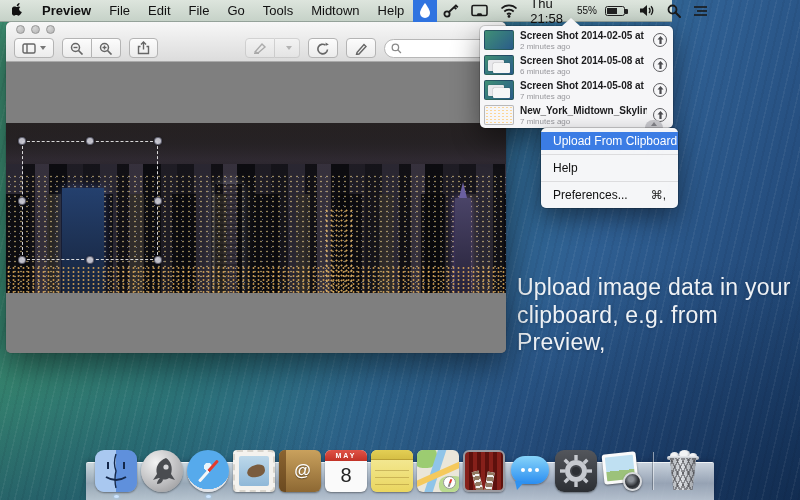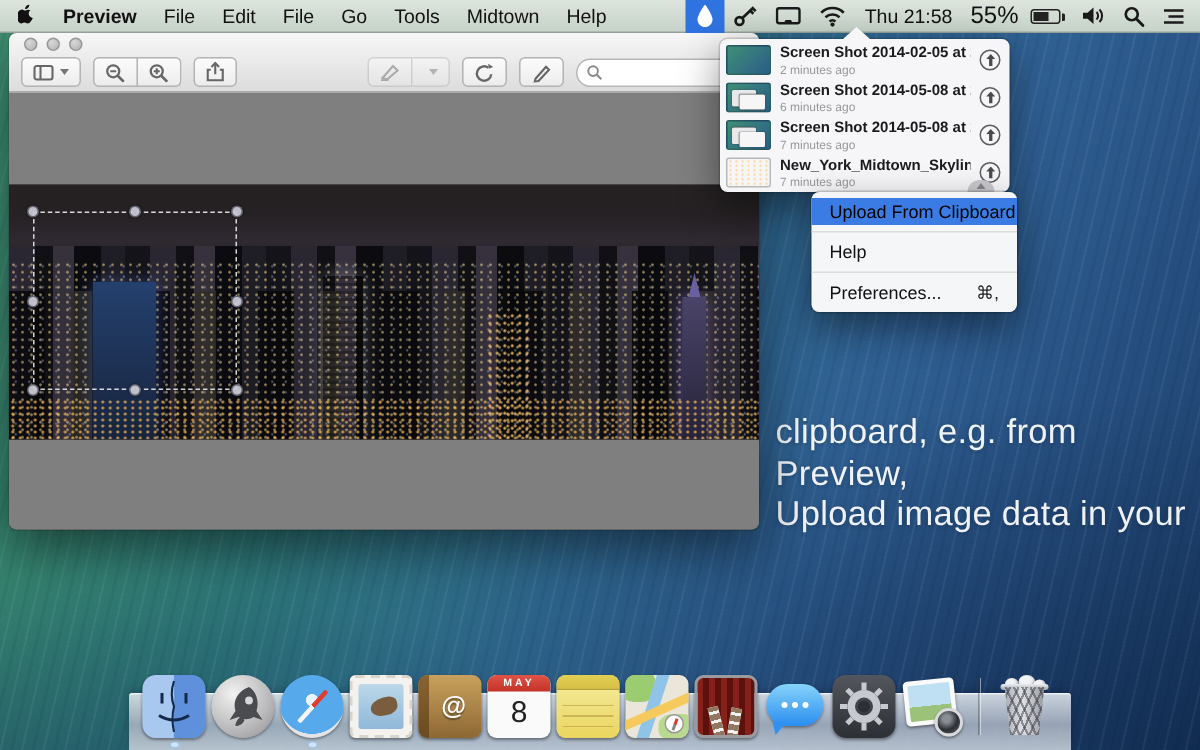--- a/index.html
+++ b/index.html
@@ -10,31 +10,31 @@
     background:
       radial-gradient(120% 80% at 100% 100%, rgba(10,30,62,.55), transparent 60%),
       radial-gradient(110% 70% at 0% 115%, rgba(18,48,88,.55), transparent 55%),
       linear-gradient(118deg,#3f9173 0%,#35836f 20%,#2c7377 36%,#2f688f 54%,#2f5f92 68%,#264f80 82%,#1b3e68 100%);
   }
   body::before{ content:""; position:absolute; inset:0; pointer-events:none;
     background:repeating-linear-gradient(103deg, rgba(255,255,255,.05) 0 1.5px, transparent 1.5px 7px, rgba(0,0,20,.05) 7px 9px, transparent 9px 14px);
   }
 
   
-  .menubar{ position:absolute; left:0; top:0; width:800px; height:22px; z-index:40;
+  .menubar{ position:absolute; left:0; top:0; width:672px; height:22px; z-index:40;
     background:linear-gradient(#dde5dd,#c6d2c8); border-bottom:1px solid rgba(60,80,70,.45);
     display:flex; align-items:center; font-size:13px; color:#111; }
   .menubar .mitem{ padding:0 9px; line-height:22px; }
   .menubar .appname{ font-weight:700; }
   .menubar .apple{ padding:0 8px 0 12px; display:flex; align-items:center; }
   .mb-status{ margin-left:auto; display:flex; align-items:center; height:22px; }
   .mb-status > span{ display:flex; align-items:center; justify-content:center; height:22px; padding:0 6px; }
   .extra-selected{ background:#2f73e0; width:26px; }
   .mb-clock{ font-size:13px; }
-  .mb-batt-pct{ font-size:16px; }
+  .mb-batt-pct{ font-size:10px; }
   .batt{ width:20px; height:10px; border:1.5px solid #222; border-radius:2.5px; position:relative; display:inline-block; }
   .batt::before{ content:""; position:absolute; left:1px; top:1px; bottom:1px; width:55%; background:#222; }
   .batt::after{ content:""; position:absolute; right:-4px; top:2.5px; width:2.5px; height:5px; background:#222; border-radius:0 1px 1px 0; }
 
   
   .desktop-text{ position:absolute; left:517px; top:274px; z-index:5;
     font-size:23px; line-height:27.5px; font-weight:400; color:rgba(255,255,255,.93);
     text-shadow:0 1px 3px rgba(0,20,40,.25); letter-spacing:.2px; }
 
   
@@ -117,21 +117,21 @@
     display:flex; align-items:flex-end; justify-content:center; }
   .dome i{ width:0; height:0; border-left:3px solid transparent; border-right:3px solid transparent; border-bottom:4px solid #84848a; margin-bottom:2px; }
 
   
   .ctxmenu{ position:absolute; left:541px; top:128px; width:137px; z-index:60; padding:4px 0;
     background:rgba(249,249,250,.98); border-radius:5px; box-shadow:0 10px 26px rgba(0,0,0,.45), 0 0 0 1px rgba(0,0,0,.18);
     font-size:12px; color:#111; }
   .mrow{ height:18px; display:flex; align-items:center; padding:0 12px; }
   .mrow .lab{ flex:1; white-space:nowrap; }
   .mrow .sc{ color:#222; margin-left:8px; }
-  .mrow.hi{ background:#3b7ce4; color:#000000; }
+  .mrow.hi{ background:#3b7ce4; color:#ffffff; }
   .msep{ height:1px; background:#dcdcde; margin:4px 0; }
 
   
   .dock{ position:absolute; left:86px; bottom:0; width:628px; height:38px; z-index:30;
     background:linear-gradient(rgba(225,231,238,.88), rgba(168,178,192,.88) 55%, rgba(196,205,216,.9));
     border-top:1px solid rgba(255,255,255,.8); border-radius:2px 2px 0 0; box-shadow:0 -1px 6px rgba(0,0,30,.25); }
   .dock-icons{ position:absolute; left:9px; bottom:8px; display:flex; align-items:flex-end; gap:4px; }
   .dicon{ width:42px; height:42px; position:relative; flex:0 0 auto; }
   .ddivider{ width:1px; height:38px; background:rgba(40,50,60,.35); box-shadow:1px 0 0 rgba(255,255,255,.5); margin:0 5px 2px; }
   .dot{ position:absolute; bottom:2px; width:5px; height:3px; border-radius:50%; background:#cfe6ff; box-shadow:0 0 3px #9cd0ff; }
@@ -194,22 +194,22 @@
   .trash .p1{ left:8px; top:2px; width:9px; height:8px; }
   .trash .p2{ left:17px; top:0; width:11px; height:9px; }
   .trash .p3{ left:27px; top:3px; width:8px; height:7px; }
 
   svg{ display:block; }
 </style>
 </head>
 <body>
 
 <div class="desktop-text">
+  <div>Upload image data in your</div>
   <div>clipboard, e.g. from Preview,</div>
-  <div>Upload image data in your</div>
 </div>
 
 <div class="menubar">
   <span class="apple">
     <svg width="13" height="15" viewBox="0 0 13 15">
         <path fill="#111" d="M9.2 0c.1 1-.3 1.9-.9 2.6-.6.7-1.6 1.2-2.5 1.1-.1-.9.4-1.9 1-2.5C7.4.5 8.4.1 9.2 0zM12 11c-.4 1-.6 1.4-1.2 2.2-.8 1.2-1.9 2.2-3 2.2-1 0-1.3-.7-2.6-.7-1.3 0-1.6.7-2.6.7-1.1 0-2-1.1-2.8-2.3C-1.5 10.1-.8 5.9 1.6 4.6c1-.6 2.3-.6 3.2 0 .6.4 1.2.4 1.9 0 1-.6 2.4-.6 3.4.2-.9.6-1.5 1.6-1.4 2.8.1 1.4.9 2.7 3.3 3.4z" transform="scale(.82)"></path>
       </svg>
   </span>
   <span class="mitem appname">Preview</span>
   <span class="mitem">File</span>

